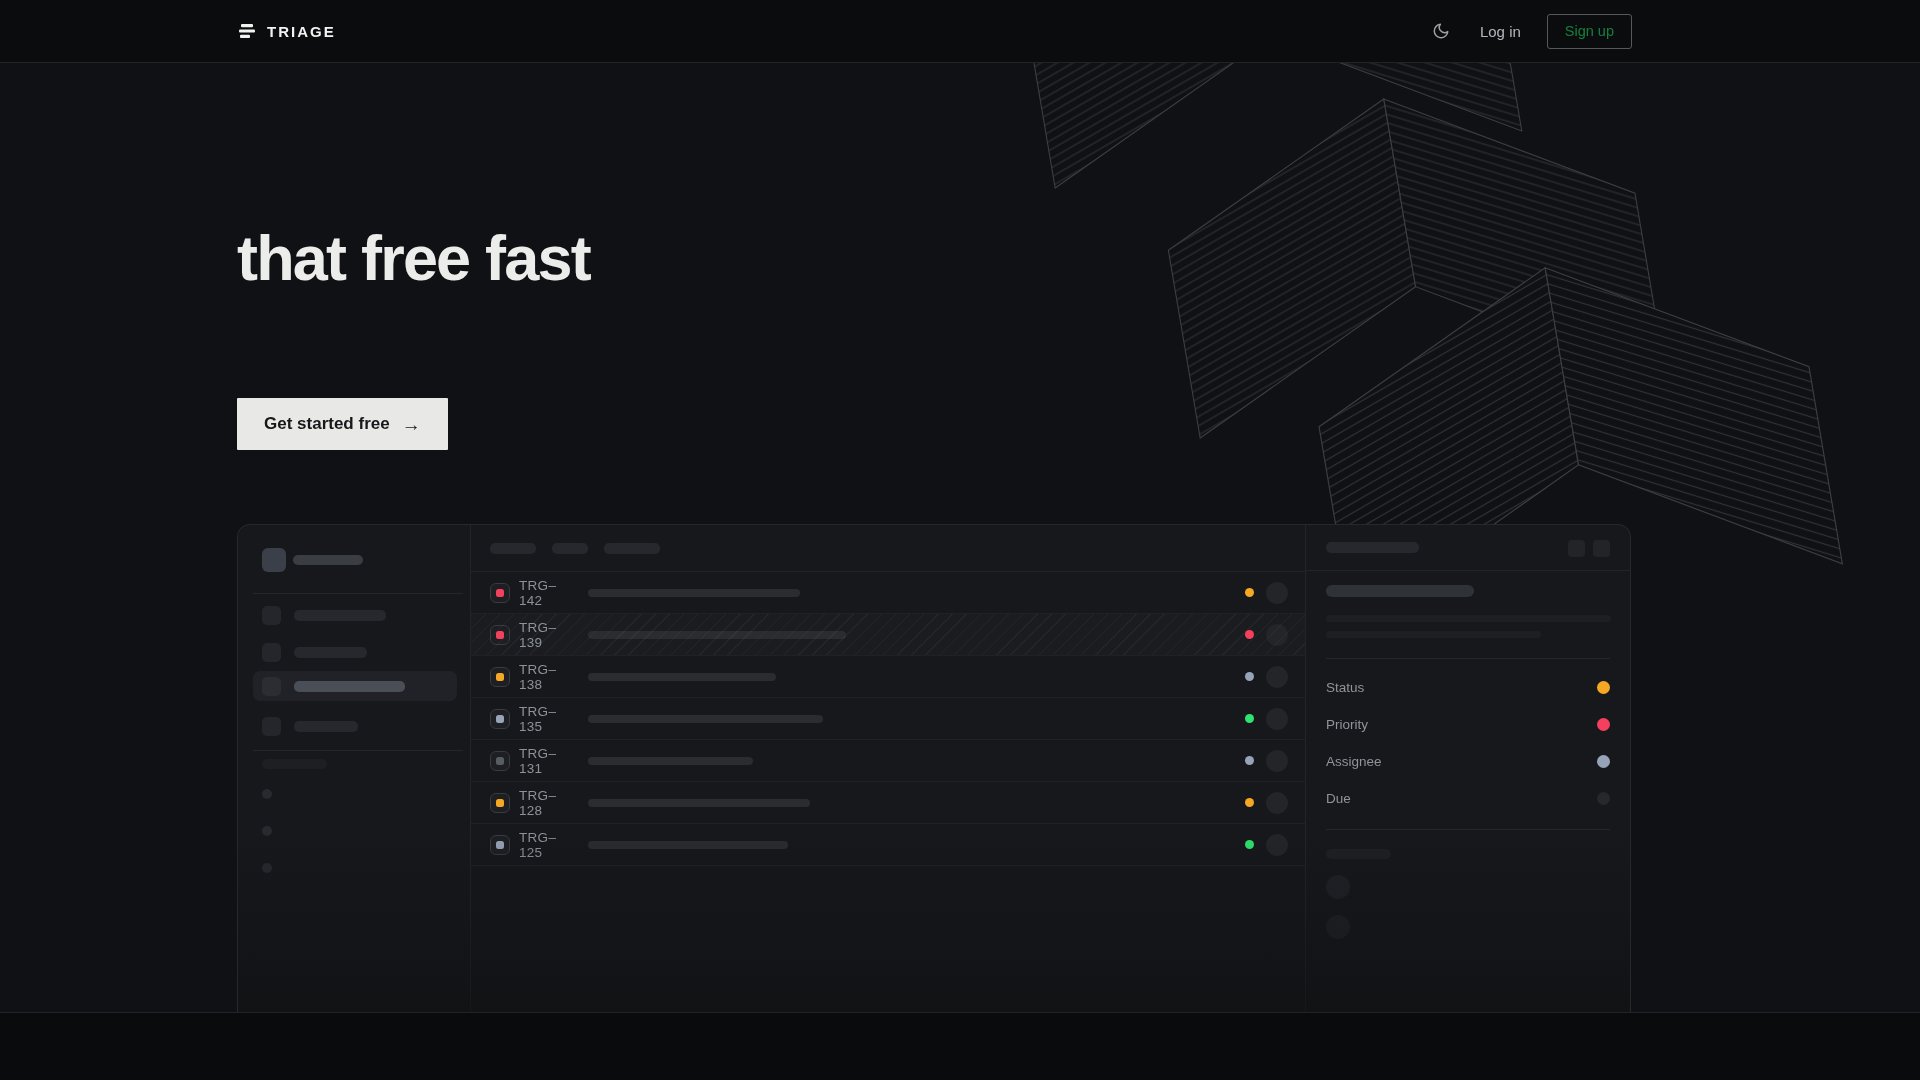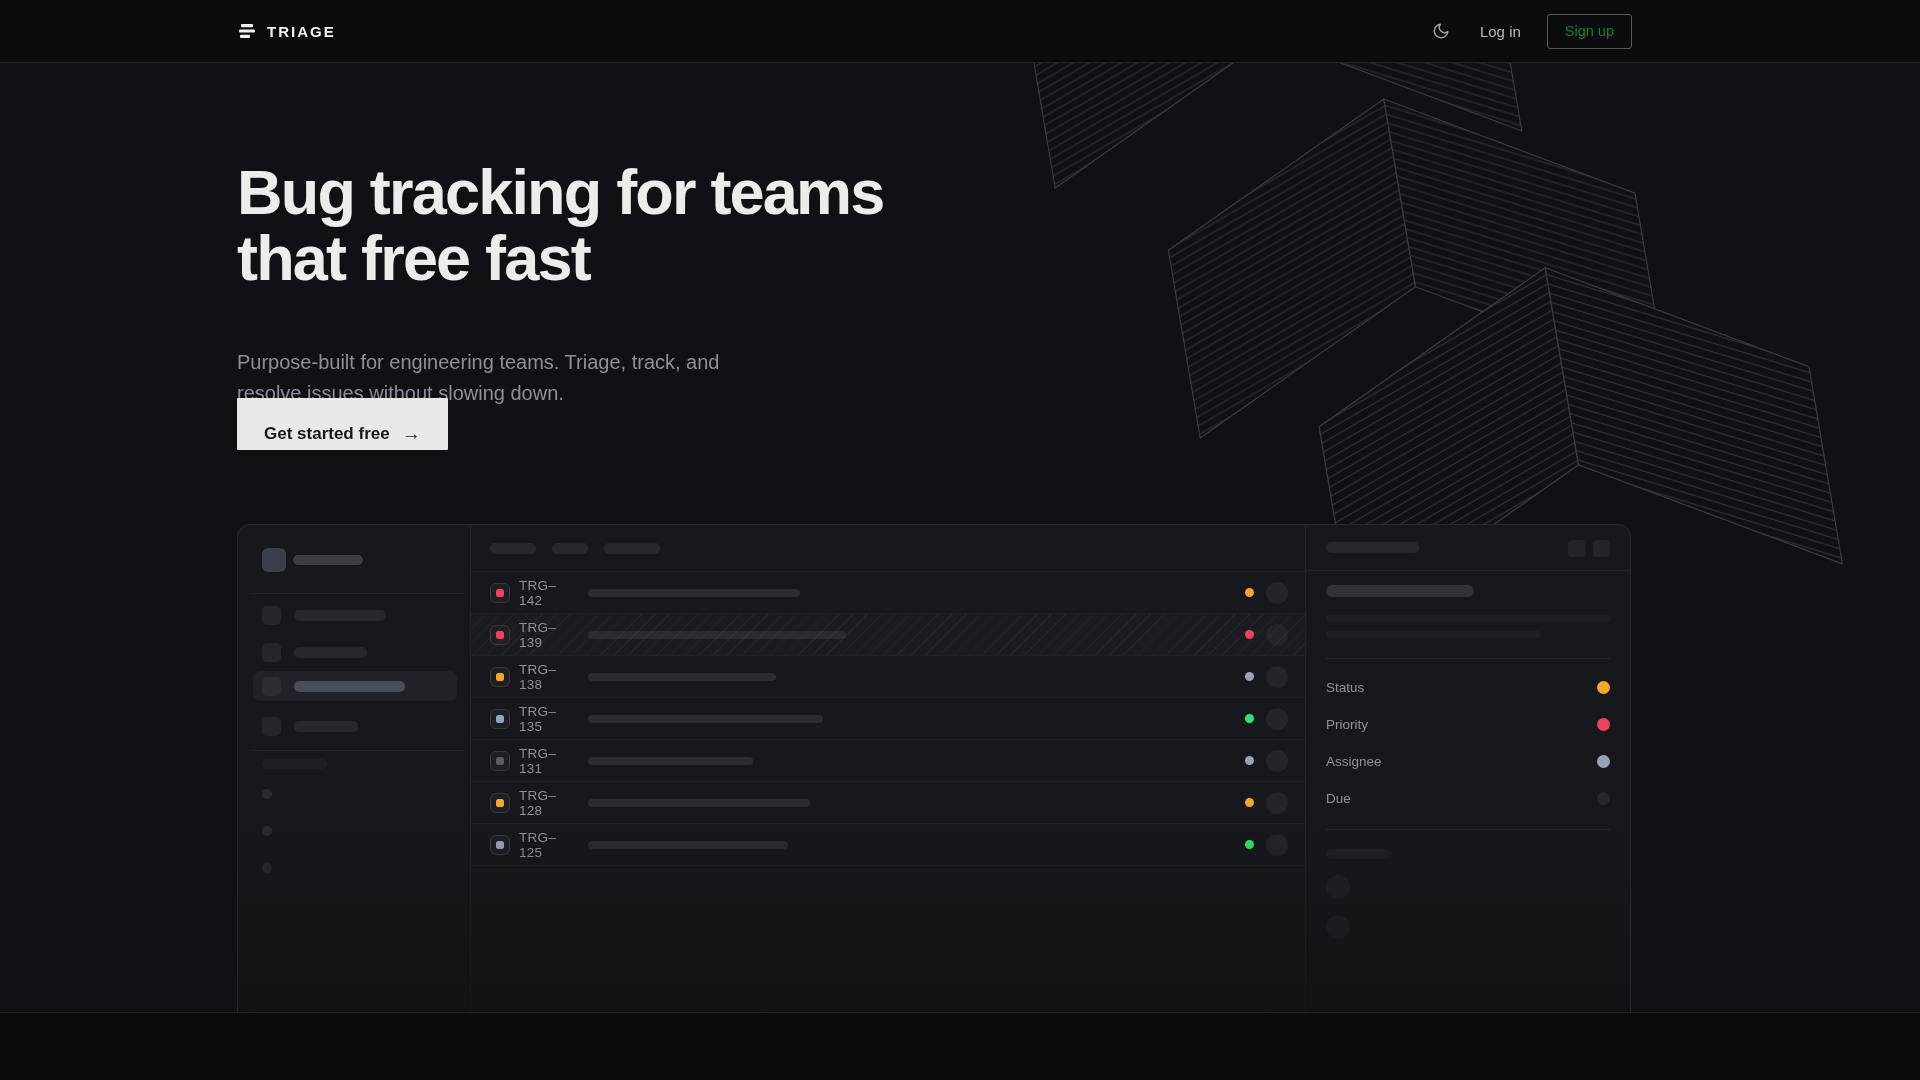--- a/index.html
+++ b/index.html
@@ -23,21 +23,21 @@
   
   .hero { position:relative; height:950px; background:#101114; border-bottom:1px solid #212327; overflow:hidden; }
   .wires { position:absolute; left:985px; top:-10px; pointer-events:none; }
   .hero-inner { position:absolute; left:237px; top:0; width:1394px; height:100%; }
   .h1 { color:#ececea; font-size:63px; line-height:66px; font-weight:600;
     letter-spacing:-1.8px; position:absolute; top:96px; left:0; }
   .sub { position:absolute; top:284px; left:0; width:500px; color:#8c9199;
     font-size:20px; line-height:31px; font-weight:400; }
   .cta { position:absolute; top:335px; left:0; height:52px; padding:6px 27px;
     background:#e8e8e6; color:#17181a; border:none; border-radius:1px; font-size:17px; font-weight:600;
-    display:inline-flex; align-items:flex-end; gap:12px; cursor:pointer; font-family:inherit; }
+    display:inline-flex; align-items:center; gap:12px; cursor:pointer; font-family:inherit; }
   .cta .arrow { font-size:19px; font-weight:400; position:relative; top:0.5px; }
 
   
   .mock { position:absolute; left:0; top:461px; width:1394px; height:489px;
     background:#17181b; border:1px solid #26282c; border-bottom:none;
     border-radius:13px 13px 0 0; display:flex; overflow:hidden; }
   .mock::after { content:""; position:absolute; inset:0; pointer-events:none;
     background:linear-gradient(to bottom, rgba(16,17,20,0) 62%, rgba(13,14,16,0.55) 100%); }
 
   .skel { background:#26282d; border-radius:5px; }
@@ -133,27 +133,23 @@
         <polygon points="230,0 470,120 482,310 242,190" fill="url(#hatchR)" stroke="#3c3e43" stroke-width="1.1"></polygon>
       </g>
     </defs>
     <use href="#slab" transform="translate(25,-180) rotate(-6)"></use>
     <use href="#slab" transform="translate(170,70) rotate(-6)"></use>
     <use href="#slab" transform="translate(320,240) rotate(-6) scale(1.05)"></use>
   </svg>
 
   <div class="hero-inner">
     <h1 class="h1">
-      <span>Bug tracking for teams</span><br>
+      <br>
       <span>that free fast</span>
     </h1>
-    <p class="sub">
-      <span>Purpose-built for engineering teams. Triage, track, and</span><br>
-      <span>resolve issues without slowing down.</span>
-    </p>
     <button class="cta">
       <span>Get started free</span>
       <span class="arrow">→</span>
     </button>
 
     <div class="mock">
 
       <div class="side">
         <div class="side-head">
           <div class="side-avatar"></div>

